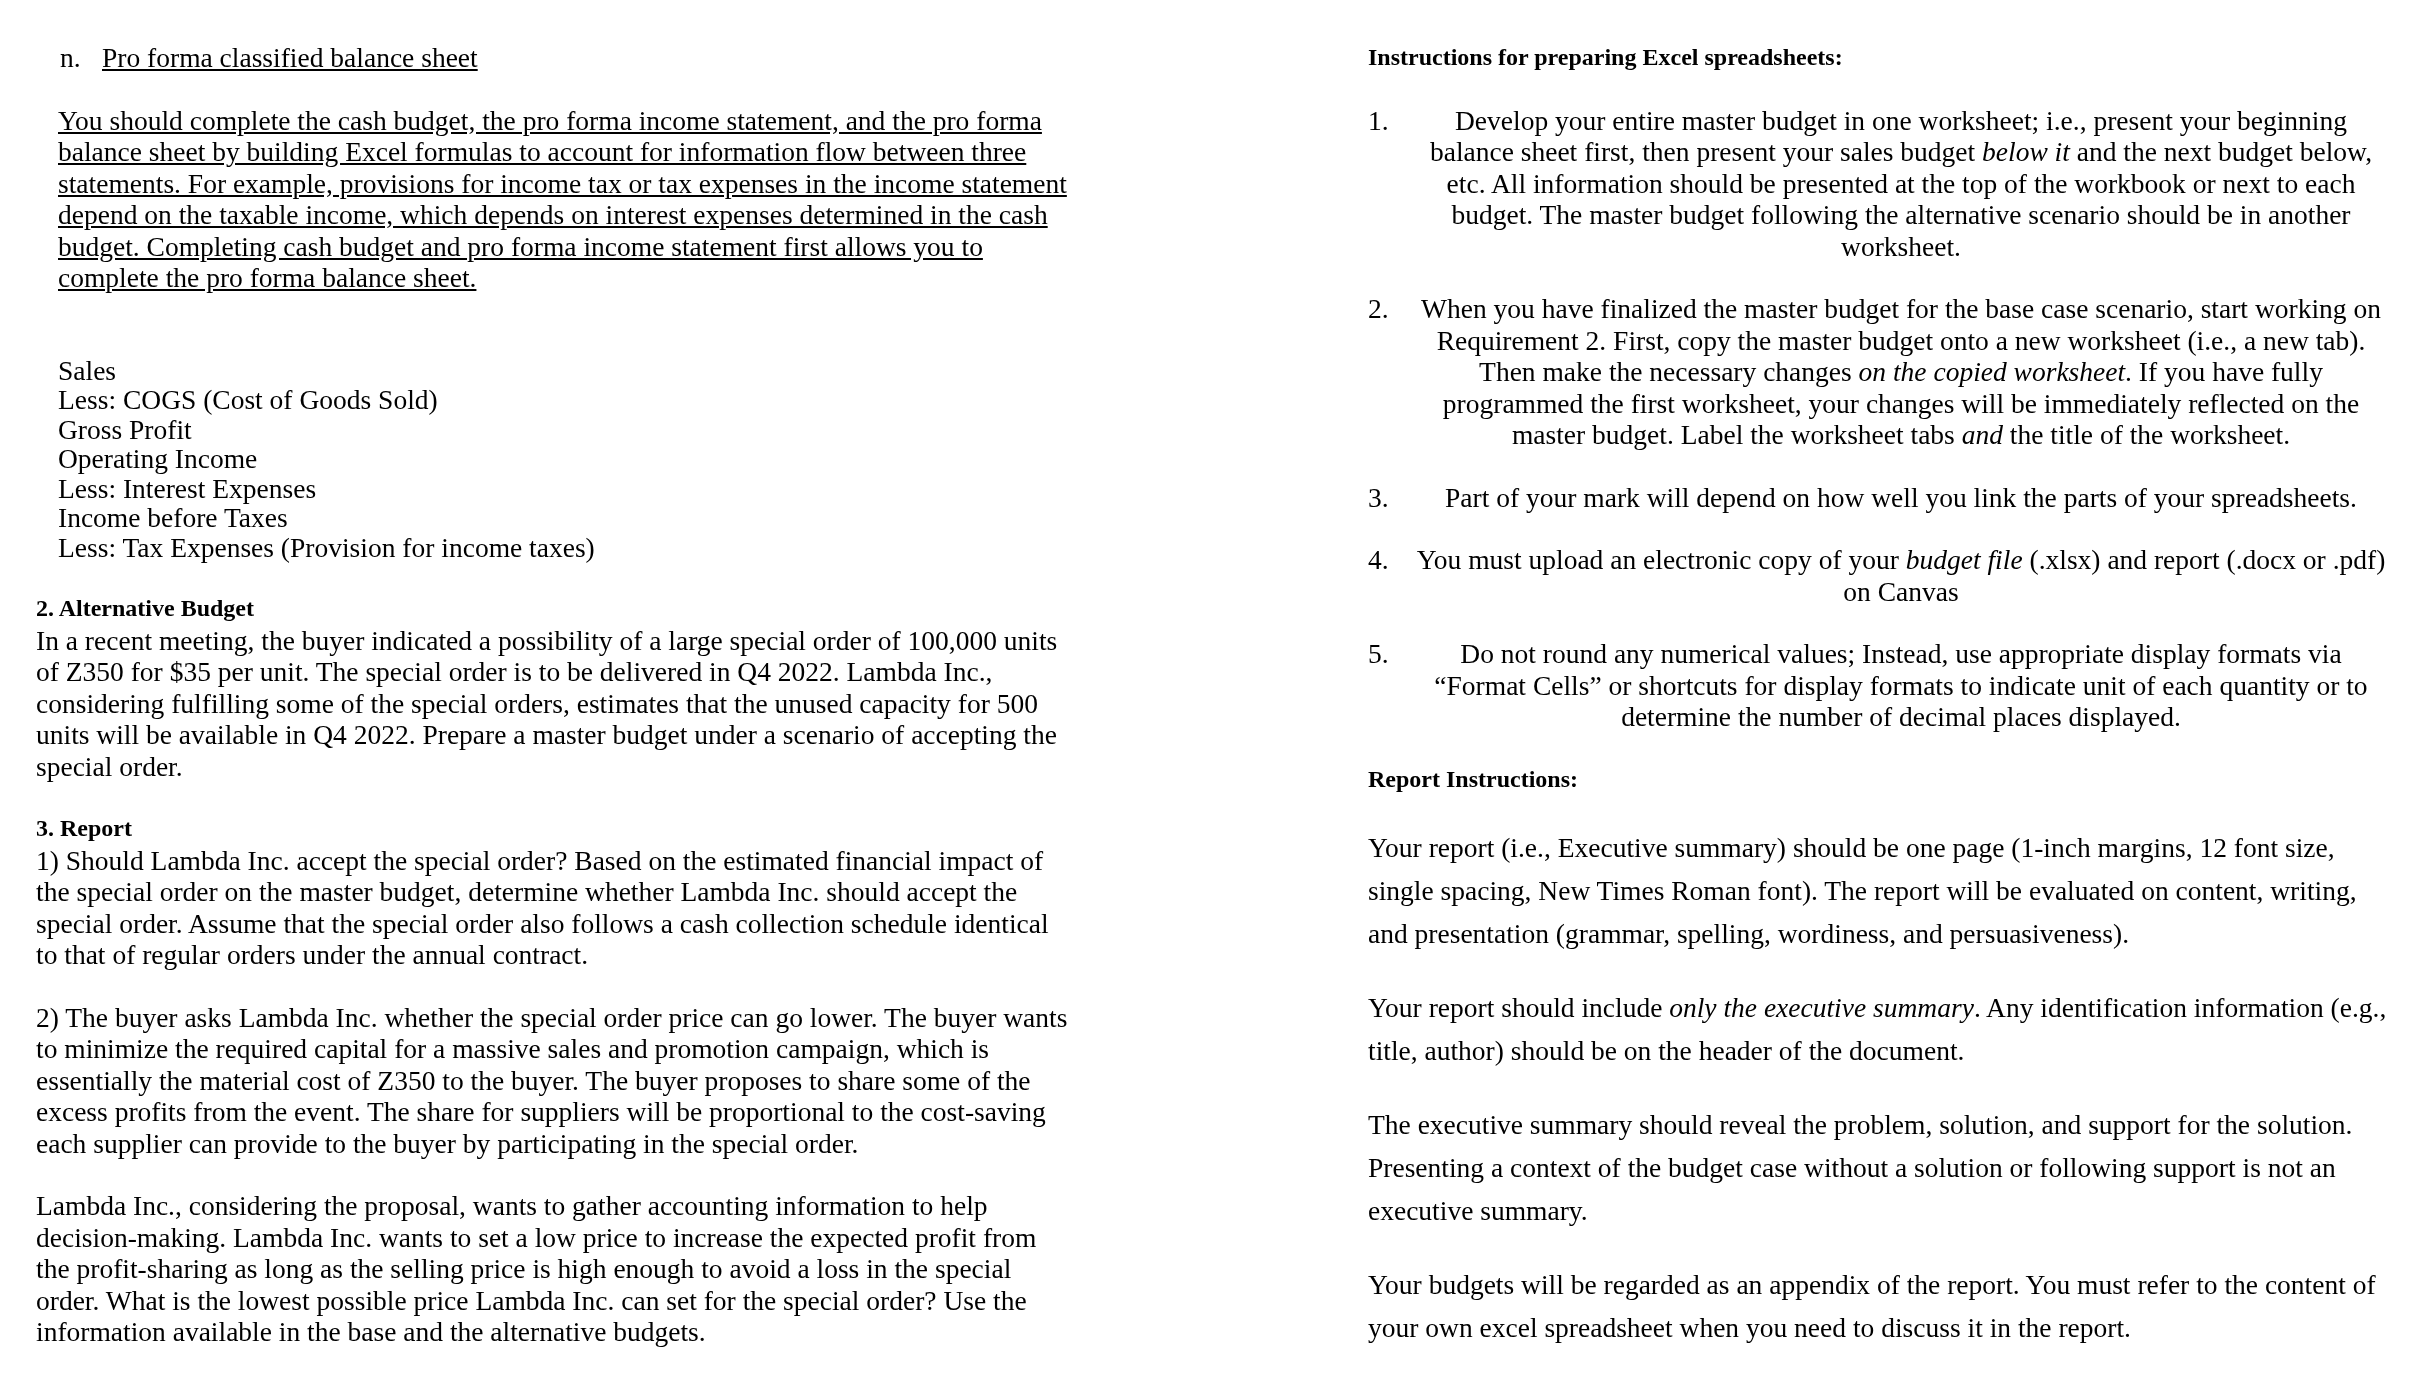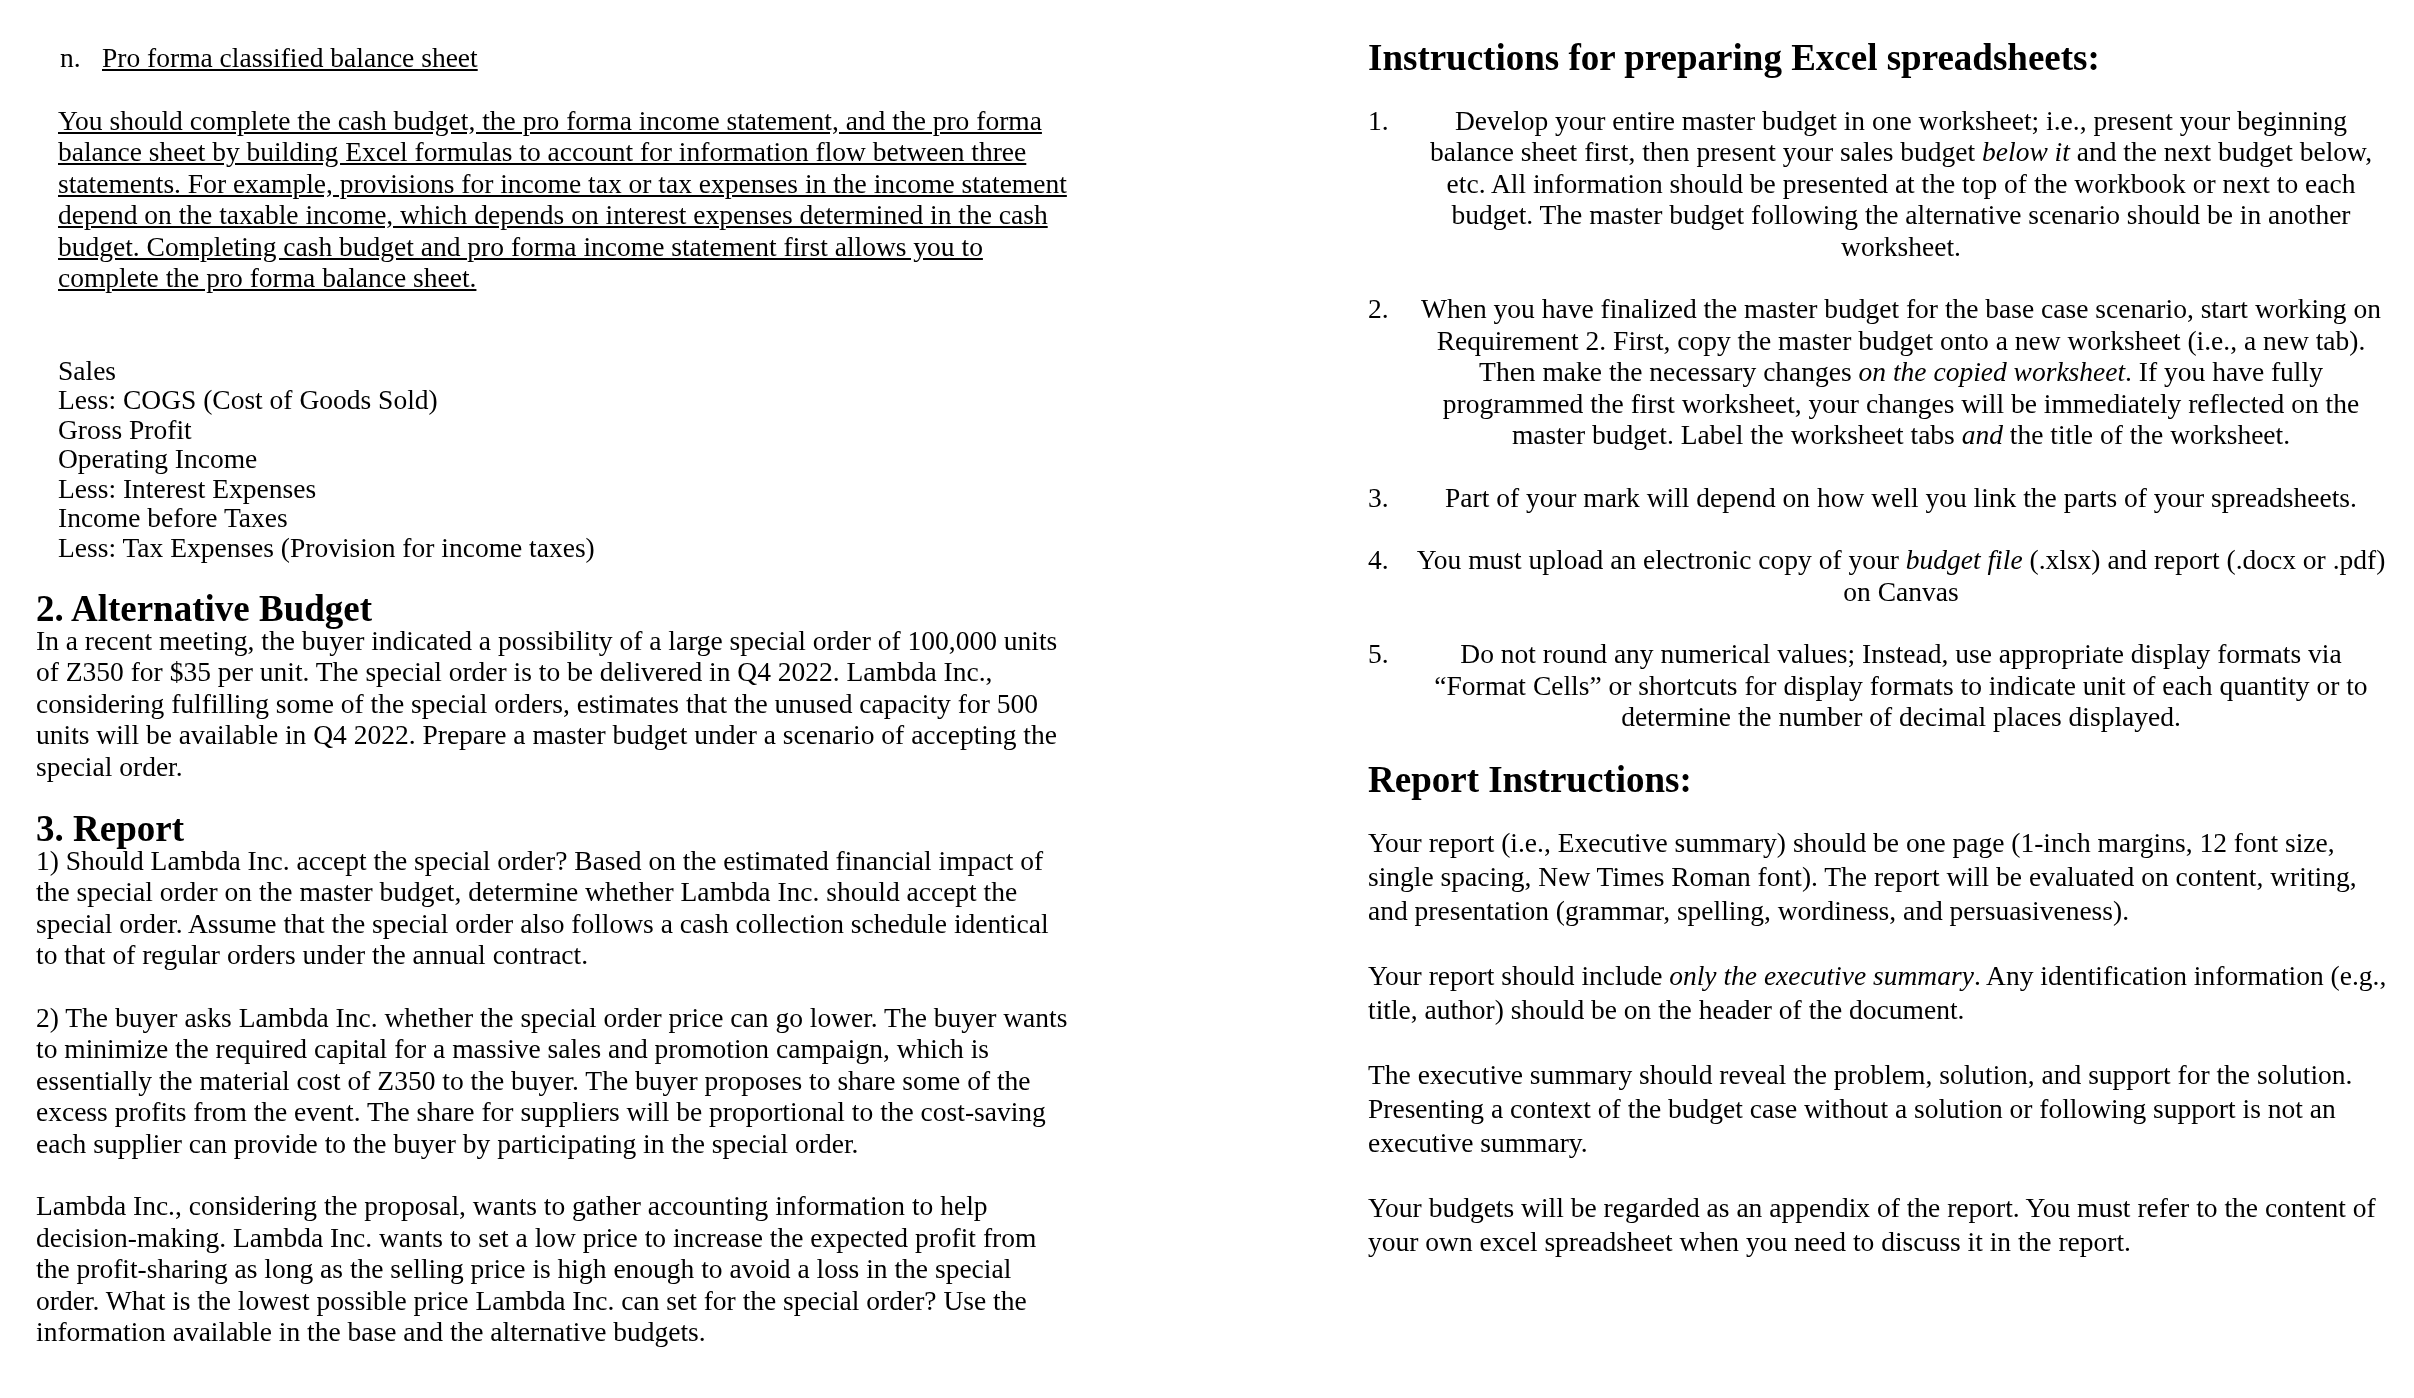--- a/index.html
+++ b/index.html
@@ -41,21 +41,21 @@
     margin: 0;
     text-align: left;
   }
   .gap {
     height: 31px;
   }
   .ital {
     font-style: italic;
   }
   .heading {
-    font-size: 37px;
+    font-size: 24px;
     line-height: 31.5px;
     font-weight: bold;
     margin: 0;
   }
   
   .lettered-item {
     display: flex;
     font-size: 27.5px;
     line-height: 31.5px;
     padding-left: 24px;
@@ -89,21 +89,21 @@
     width: 44px;
     flex: 0 0 44px;
     text-align: left;
   }
   .num-item .body {
     flex: 1 1 auto;
     text-align: center;
   }
   .rpt-para {
     font-size: 27.5px;
-    line-height: 34px;
+    line-height: 43px;
     margin: 0;
   }
 </style>
 </head>
 <body>
 
 <div class="page">
 
   <div class="column col-left">
 

